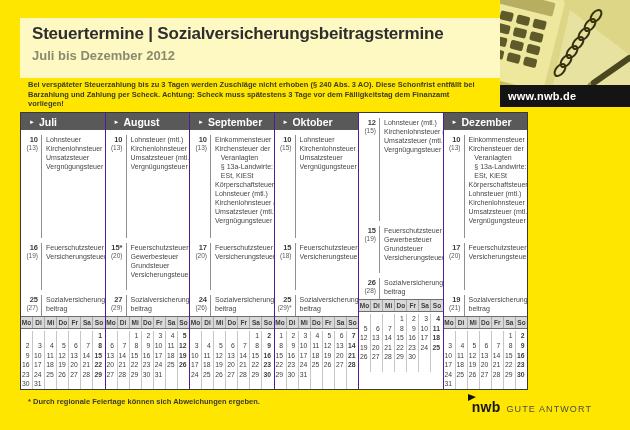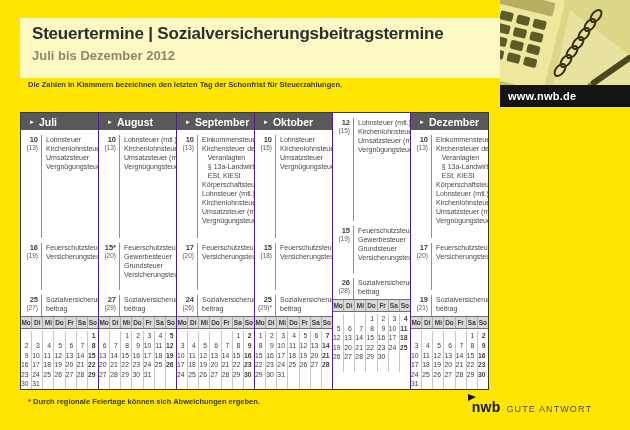--- a/index.html
+++ b/index.html
@@ -15,21 +15,21 @@
   .page-subtitle{margin:4px 0 0 0;font-size:13px;font-weight:bold;color:#8a8a6e;}
   
   .photo{position:absolute;left:500px;top:0;width:130px;height:107px;}
   .photo svg{display:block;}
   .webbar{position:absolute;left:0;bottom:0;width:100%;height:22px;background:#141414;color:#fff;
     font-size:11px;font-weight:bold;line-height:22px;padding-left:8px;box-sizing:border-box;letter-spacing:0.2px;}
   
   .notes{position:absolute;left:28px;top:80px;width:455px;color:#3b3b28;}
   .notes p{margin:0 0 2px 0;font-size:7.5px;font-weight:bold;line-height:9.5px;}
   
-  .months-grid{position:absolute;left:20px;top:112px;width:469px;height:278px;display:flex;
+  .months-grid{position:absolute;left:20px;top:112px;width:508px;height:278px;display:flex;
     border:1px solid #3a3a3a;box-sizing:border-box;background:#fff;}
   .month{flex:1 1 0;display:flex;flex-direction:column;min-width:0;border-left:1px solid #4c1d95;}
   .month:first-child{border-left:none;}
   .m-head{height:20px;background:#595959;color:#fff;display:flex;align-items:center;padding-left:8px;box-sizing:border-box;}
   .m-arrow{font-size:6px;margin-right:4px;line-height:1;}
   .m-name{font-size:10.5px;font-weight:bold;}
   .m-body{background:#fff;}
   .block{display:flex;box-sizing:border-box;padding-top:5px;}
   .b1{height:108px;}
   .b2{height:52px;}
@@ -110,20 +110,21 @@
       <rect x="88" y="72" width="50" height="6" rx="3" fill="#4a461f"></rect>
       <polygon points="88,72 78,75 88,78" fill="#8d8648"></polygon>
     </g>
   </svg>
   <div class="webbar">
     <span>www.nwb.de</span>
   </div>
 </div>
 
 <div class="notes">
+  <p>Bei verspäteter Steuerzahlung bis zu 3 Tagen werden Zuschläge nicht erhoben (§ 240 Abs. 3 AO). Diese Schonfrist entfällt bei Barzahlung und Zahlung per Scheck. Achtung: Scheck muss spätestens 3 Tage vor dem Fälligkeitstag dem Finanzamt vorliegen!</p>
   <p>Die Zahlen in Klammern bezeichnen den letzten Tag der Schonfrist für Steuerzahlungen.</p>
 </div>
 
 <div class="months-grid" id="months-grid">
     <div class="month">
       <div class="m-head">
         <span class="m-arrow">►</span>
         <span class="m-name">Juli</span>
       </div>
       <div class="m-body">

